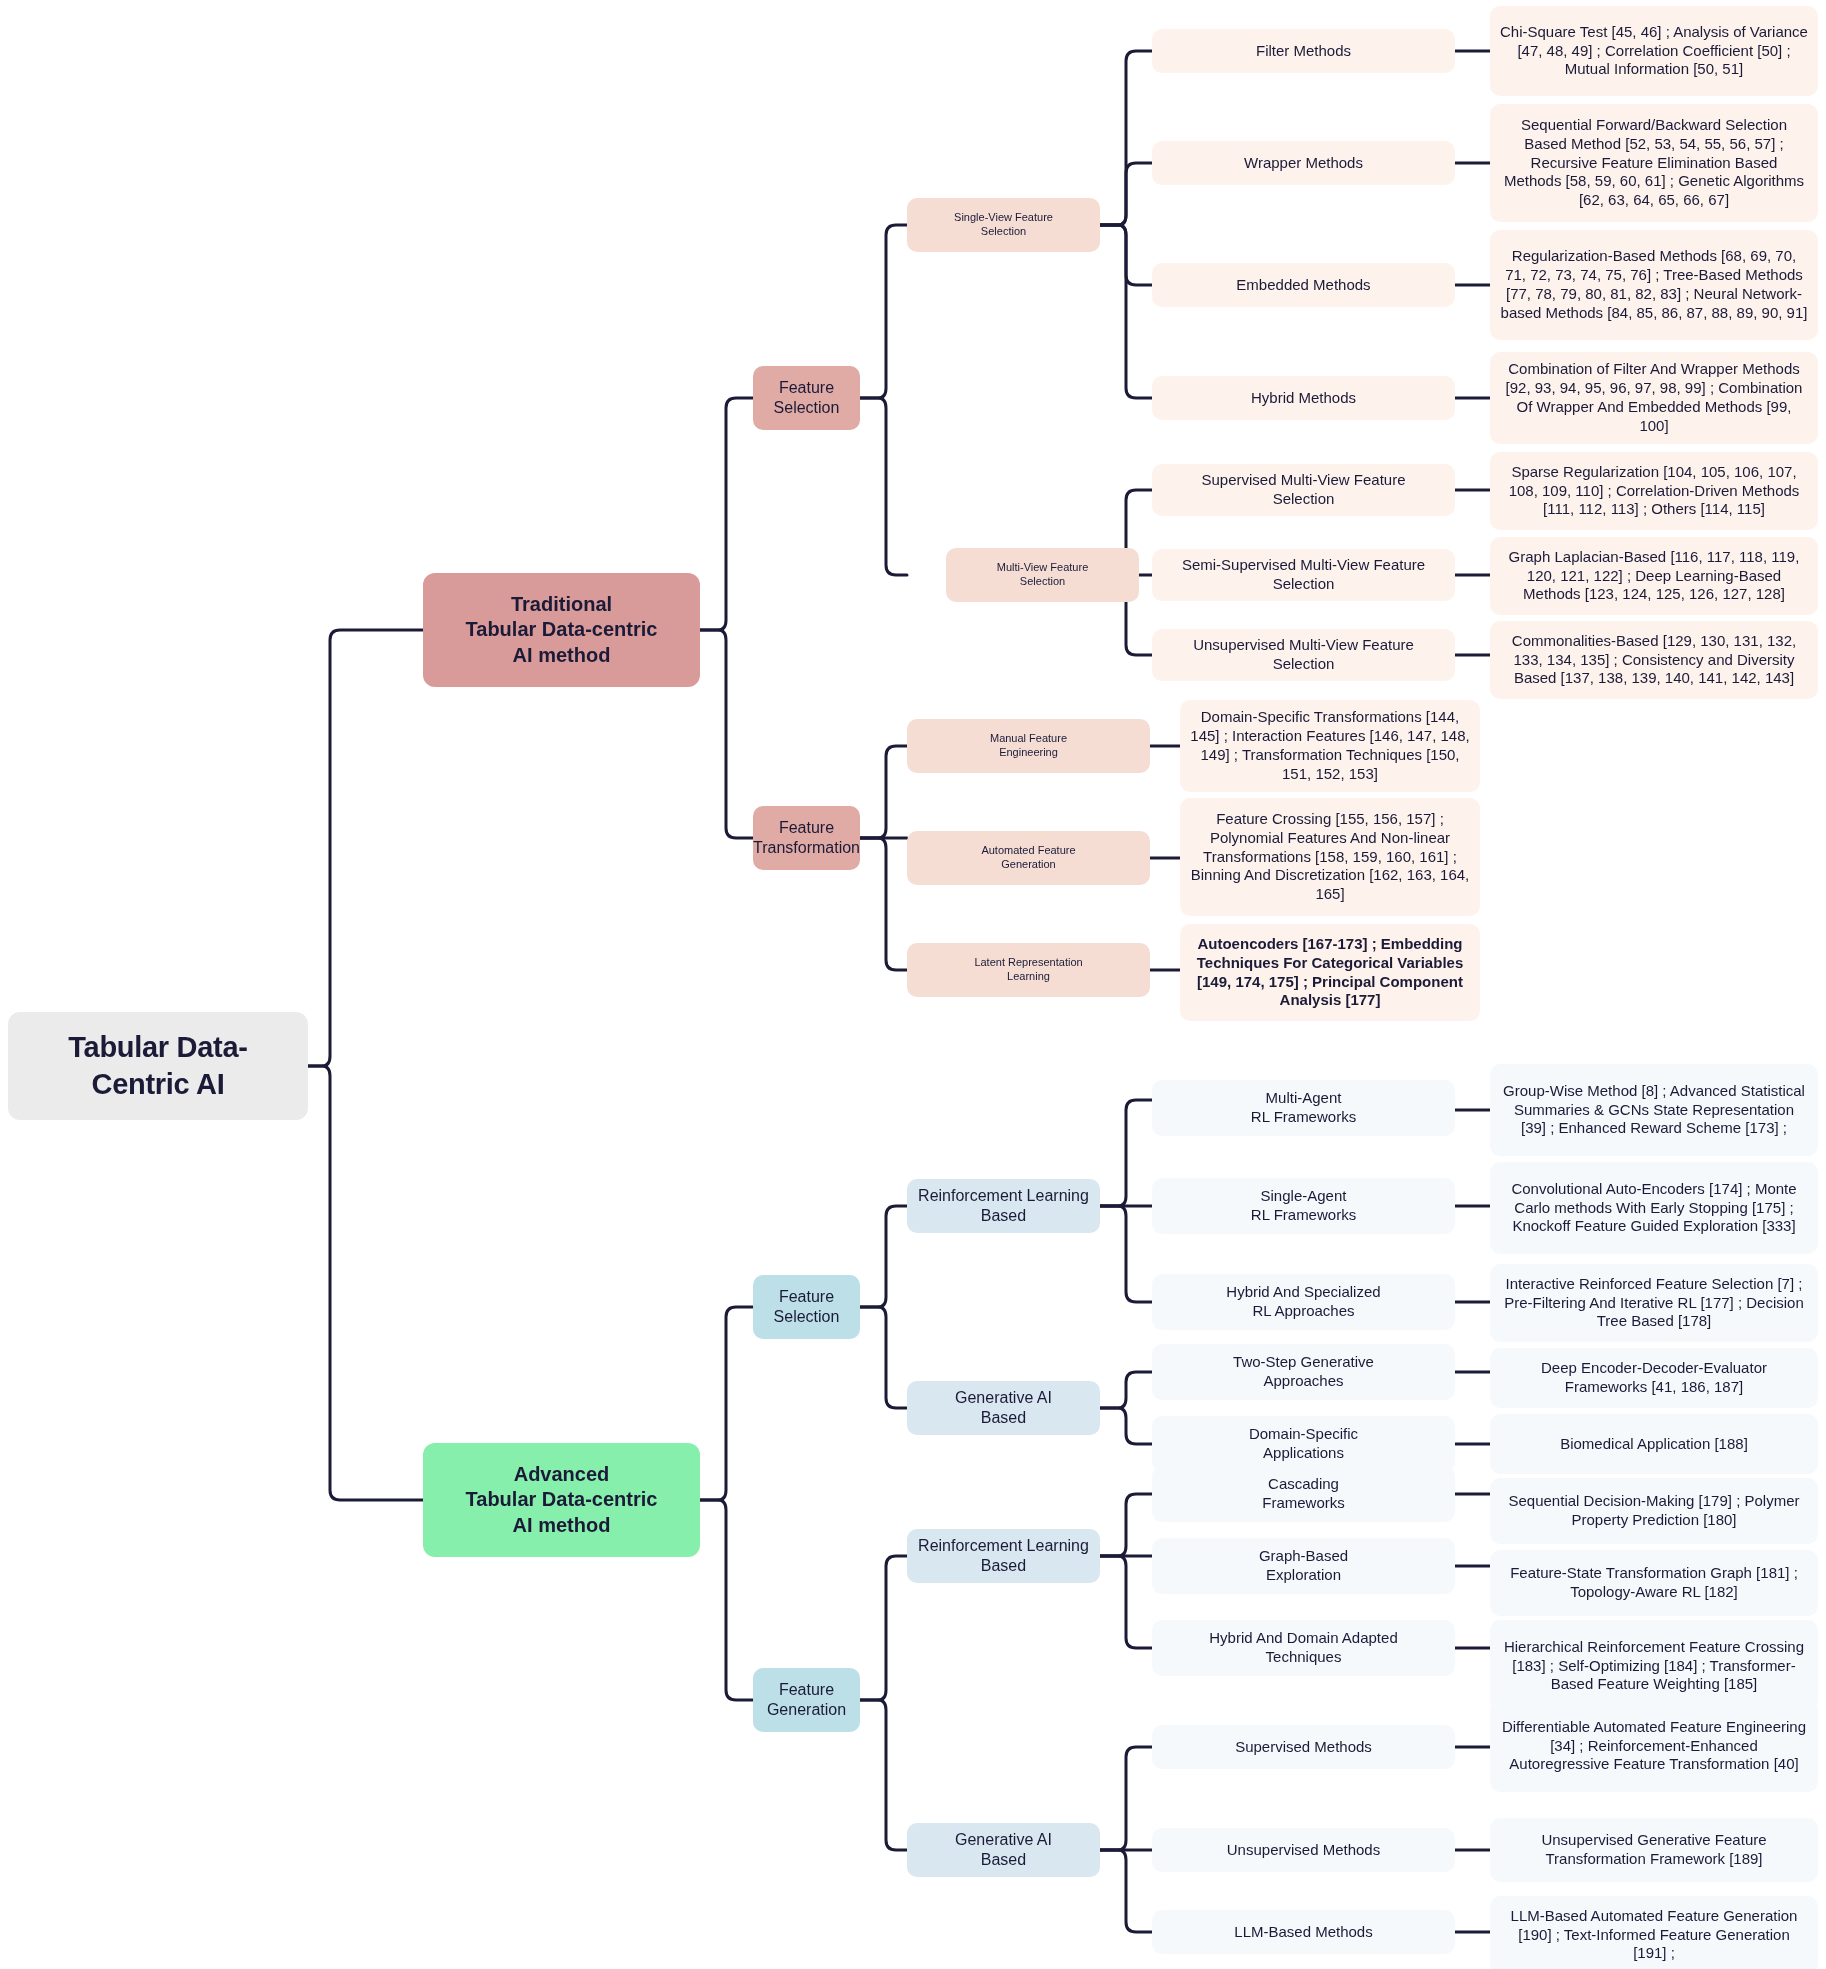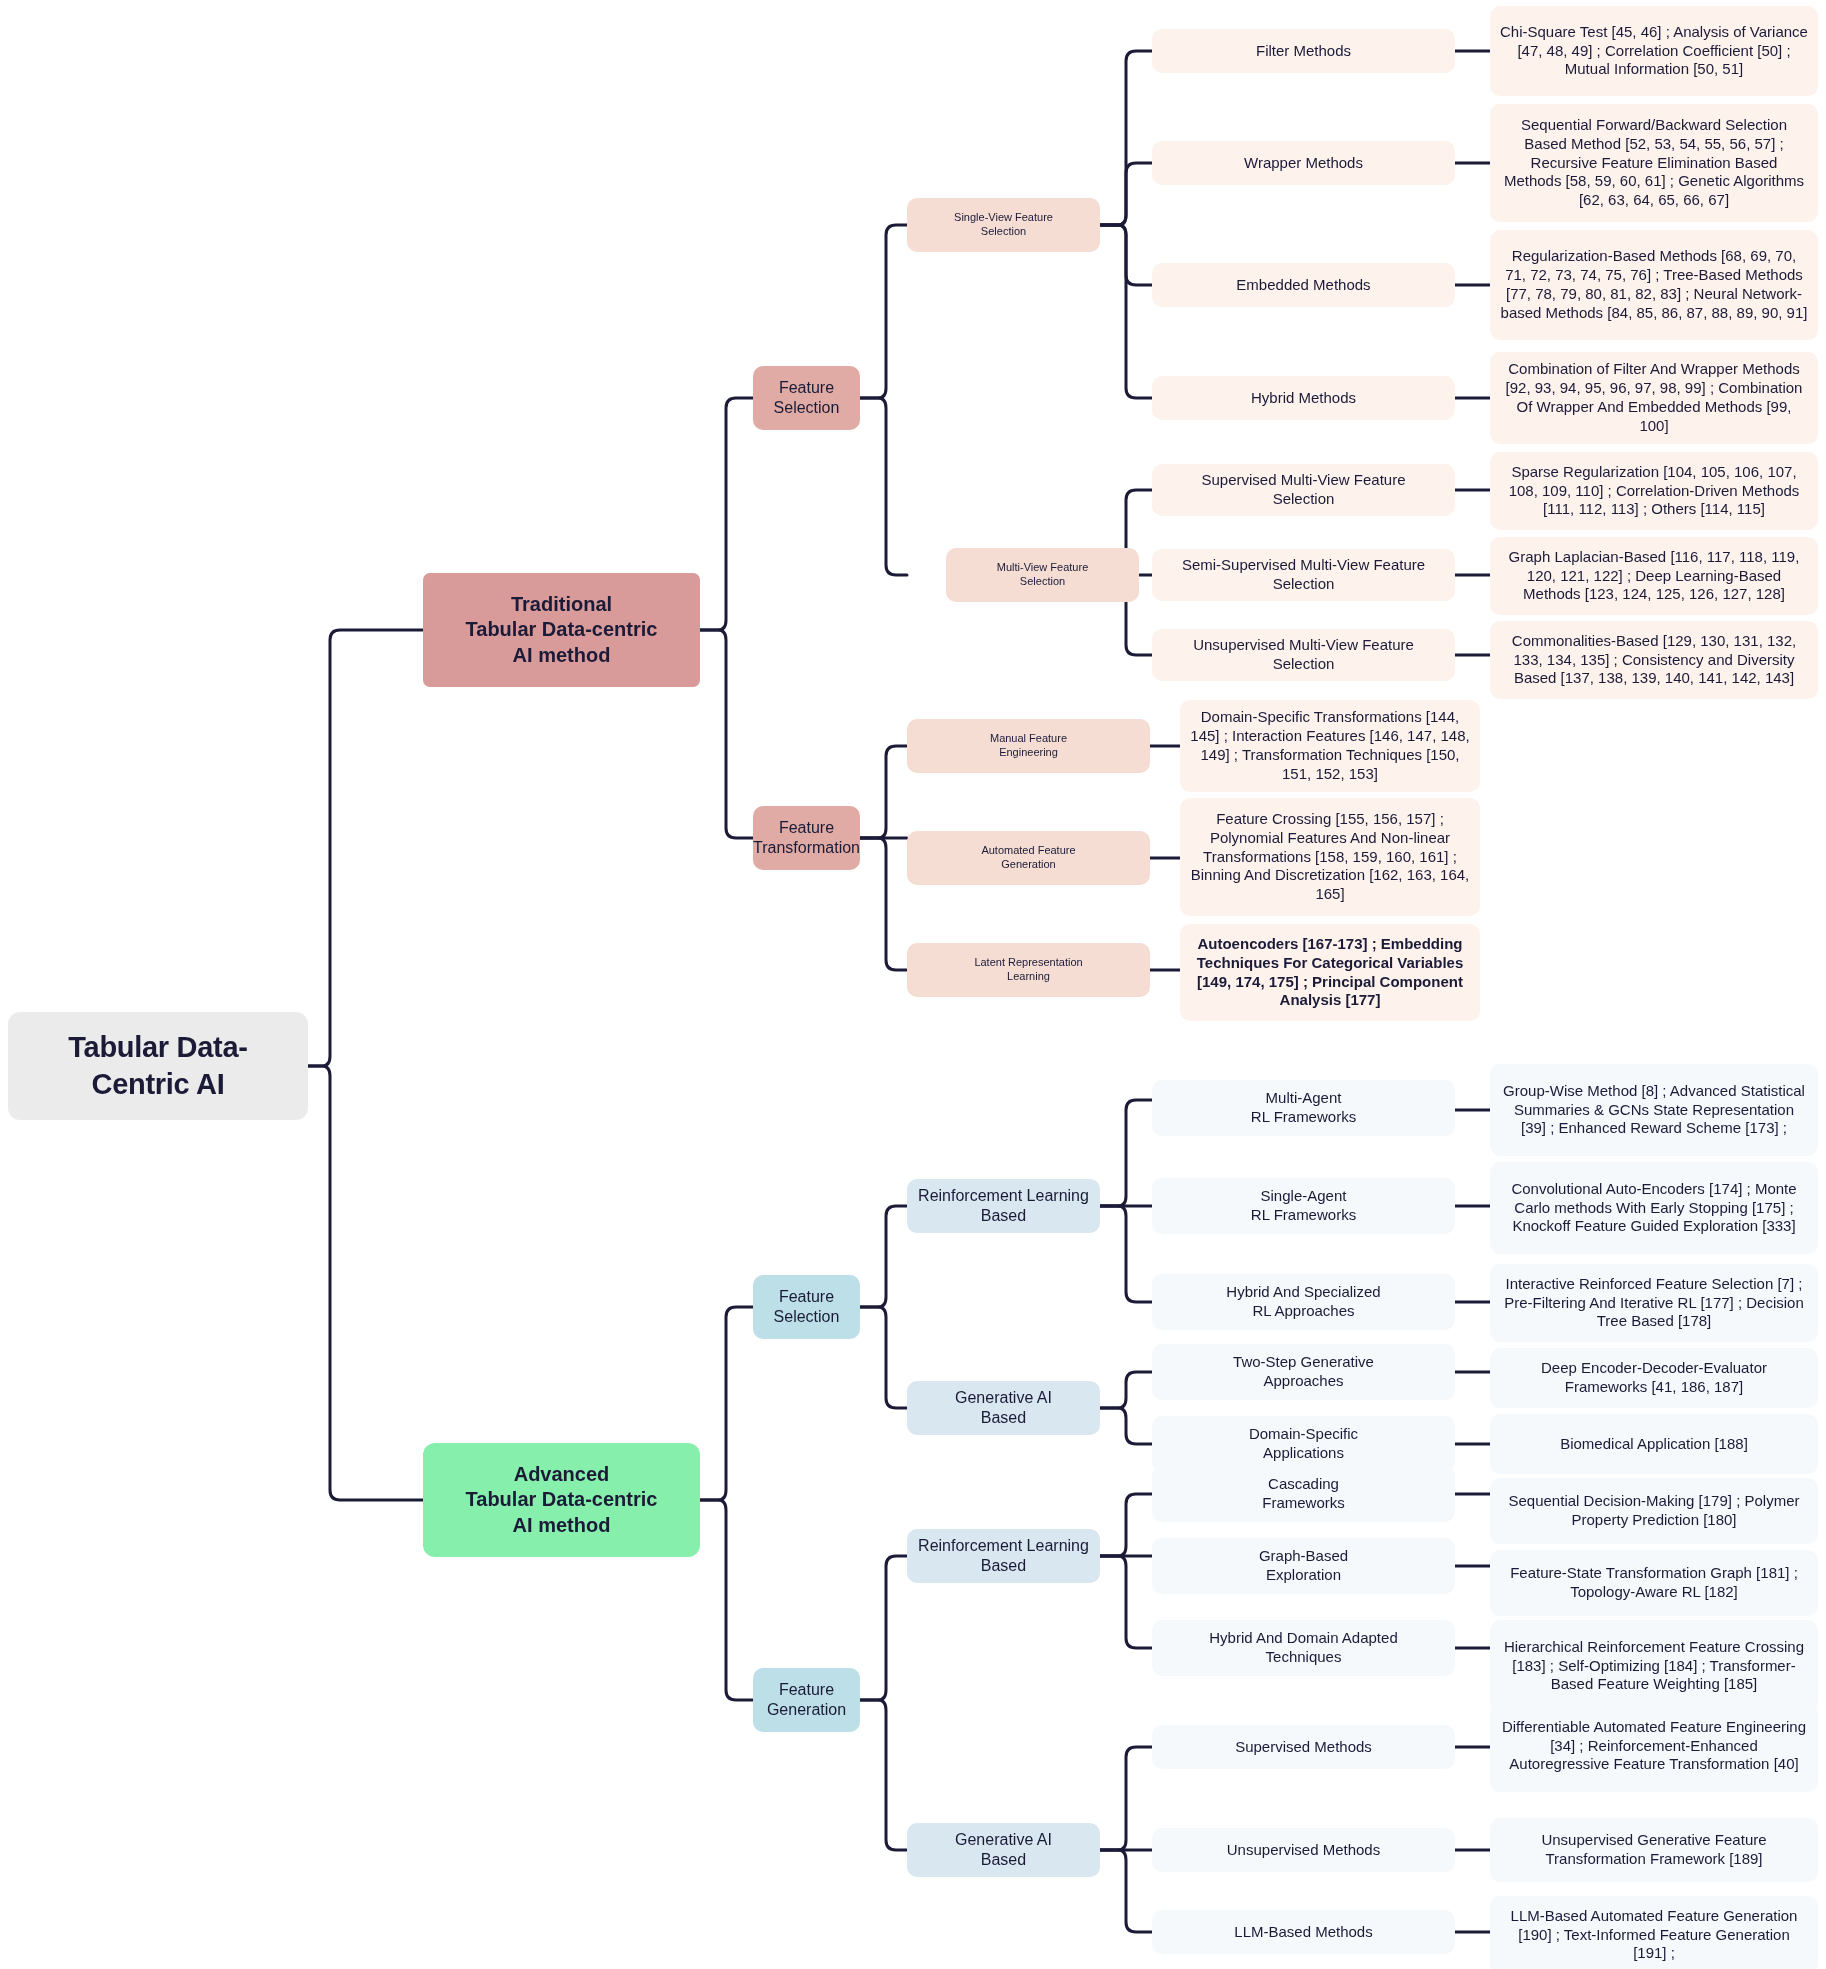--- a/index.html
+++ b/index.html
@@ -28,21 +28,21 @@
   }
   
   .n-root {
     background: #ebebeb;
     font-size: 29px;
     font-weight: 700;
     letter-spacing: -0.3px;
     border-radius: 12px;
   }
   
-  .n-l1-trad { background:#d99a9a; font-size:20px; font-weight:700; border-radius:7px; }
+  .n-l1-trad { background:#d99a9a; font-size:20px; font-weight:700; border-radius:12px; }
   .n-l1-adv  { background:#86efac; font-size:20px; font-weight:700; border-radius:12px; }
   
   .n-l2-red  { background:#e0aaa5; font-size:16px; }
   .n-l2-blue { background:#bcdfe8; font-size:16px; }
   
   .n-l3-red  { background:#f5ddd4; font-size:11px; }
   .n-l3-blue { background:#d9e7f0; font-size:16px; }
   
   .n-l4-red  { background:#fdf2ec; font-size:15px; }
   .n-l4-blue { background:#f5f9fc; font-size:15px; }

